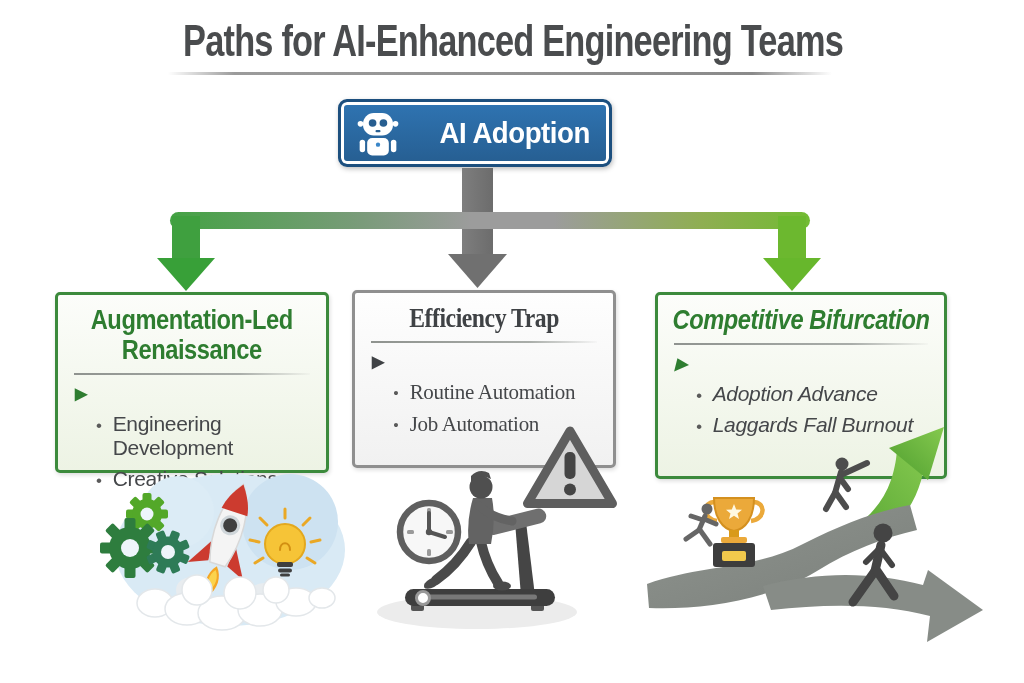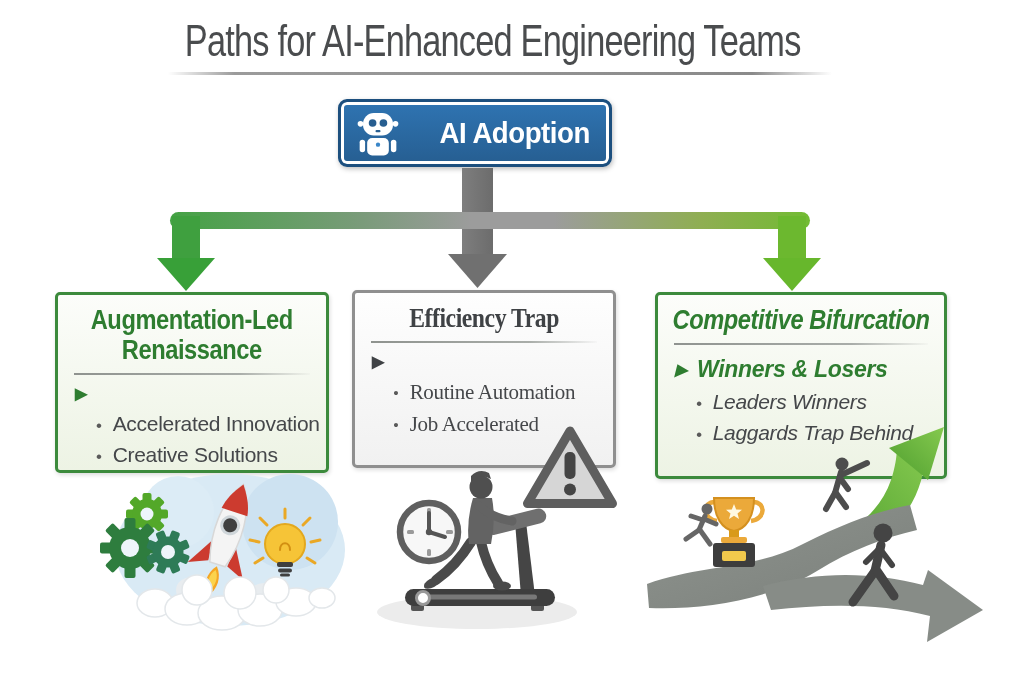--- a/index.html
+++ b/index.html
@@ -3,22 +3,22 @@
 <meta charset="utf-8">
 <style>
   html,body{margin:0;padding:0;background:#ffffff;}
   #stage{
     position:relative;width:1024px;height:683px;background:#ffffff;overflow:hidden;
     font-family:"Liberation Sans",sans-serif;
   }
   .abs{position:absolute;}
   
   #main-title{
-    left:68px;top:16px;width:850px;text-align:center;
-    font-size:44px;font-weight:normal;color:#4a4c4e;letter-spacing:-1px;white-space:nowrap;
+    left:88px;top:16px;width:850px;text-align:center;
+    font-size:44px;font-weight:bold;color:#4a4c4e;letter-spacing:-1px;white-space:nowrap;
   }
   #main-title .squeezeX{display:inline-block;transform:scaleX(0.78);transform-origin:center;}
   #title-underline{
     left:168px;top:72px;width:664px;height:3px;border-radius:2px;
     background:linear-gradient(90deg,rgba(150,150,150,0),#9b9b9b 10%,#8a8a8a 88%,rgba(150,150,150,0));
   }
   
   #ai-box{
     left:338px;top:99px;width:268px;height:62px;
     background:linear-gradient(180deg,#2f74b2,#265e91);
@@ -101,21 +101,21 @@
   <div class="abs card green" id="card-left">
     <div class="card-title">
       <span class="squeezeX">Augmentation-Led Renaissance</span>
     </div>
     <div class="divider"></div>
     <div class="lead-row">
       <span class="tri-marker">▶</span>
     </div>
     <div class="bullet-row">
       <span class="dot-marker">•</span>
-      <span>Accelerated Innovation</span>
+      <span>Engineering Development</span>
     </div>
     <div class="bullet-row">
       <span class="dot-marker">•</span>
       <span>Creative Solutions</span>
     </div>
   </div>
 
   <div class="abs card gray" id="card-middle">
     <div class="card-title">
       <span class="squeezeX">Efficiency Trap</span>
@@ -123,40 +123,39 @@
     <div class="divider"></div>
     <div class="lead-row">
       <span class="tri-marker">▶</span>
     </div>
     <div class="bullet-row">
       <span class="dot-marker">•</span>
       <span>Routine Automation</span>
     </div>
     <div class="bullet-row">
       <span class="dot-marker">•</span>
-      <span>Job Accelerated</span>
+      <span>Job Automation</span>
     </div>
   </div>
 
   <div class="abs card green" id="card-right">
     <div class="card-title">
       <span class="squeezeX">Competitive Bifurcation</span>
     </div>
     <div class="divider"></div>
     <div class="lead-row">
       <span class="tri-marker">▶</span>
-      <span>Winners &amp; Losers</span>
-    </div>
-    <div class="bullet-row">
-      <span class="dot-marker">•</span>
-      <span>Leaders Winners</span>
-    </div>
-    <div class="bullet-row">
-      <span class="dot-marker">•</span>
-      <span>Laggards Trap Behind</span>
+    </div>
+    <div class="bullet-row">
+      <span class="dot-marker">•</span>
+      <span>Adoption Advance</span>
+    </div>
+    <div class="bullet-row">
+      <span class="dot-marker">•</span>
+      <span>Laggards Fall Burnout</span>
     </div>
   </div>
 
   <svg class="abs illus" style="left:60px;top:450px;" width="290" height="195" viewBox="0 0 290 195">
     <ellipse cx="170" cy="100" rx="115" ry="76" fill="#d9eaf5"></ellipse>
     <circle cx="230" cy="72" r="48" fill="#cde2f1"></circle>
     <circle cx="118" cy="62" r="36" fill="#dcecf6"></circle>
 
     <g>
       <g transform="translate(87,64)" fill="#53a829">

